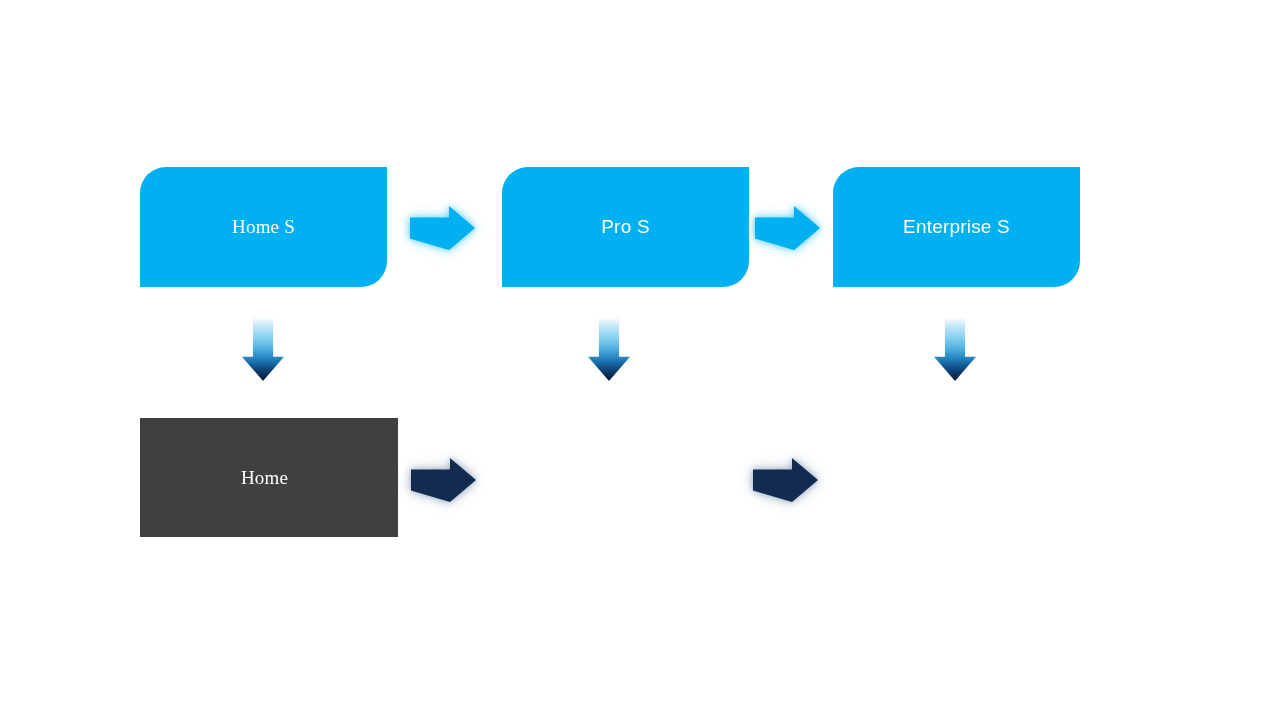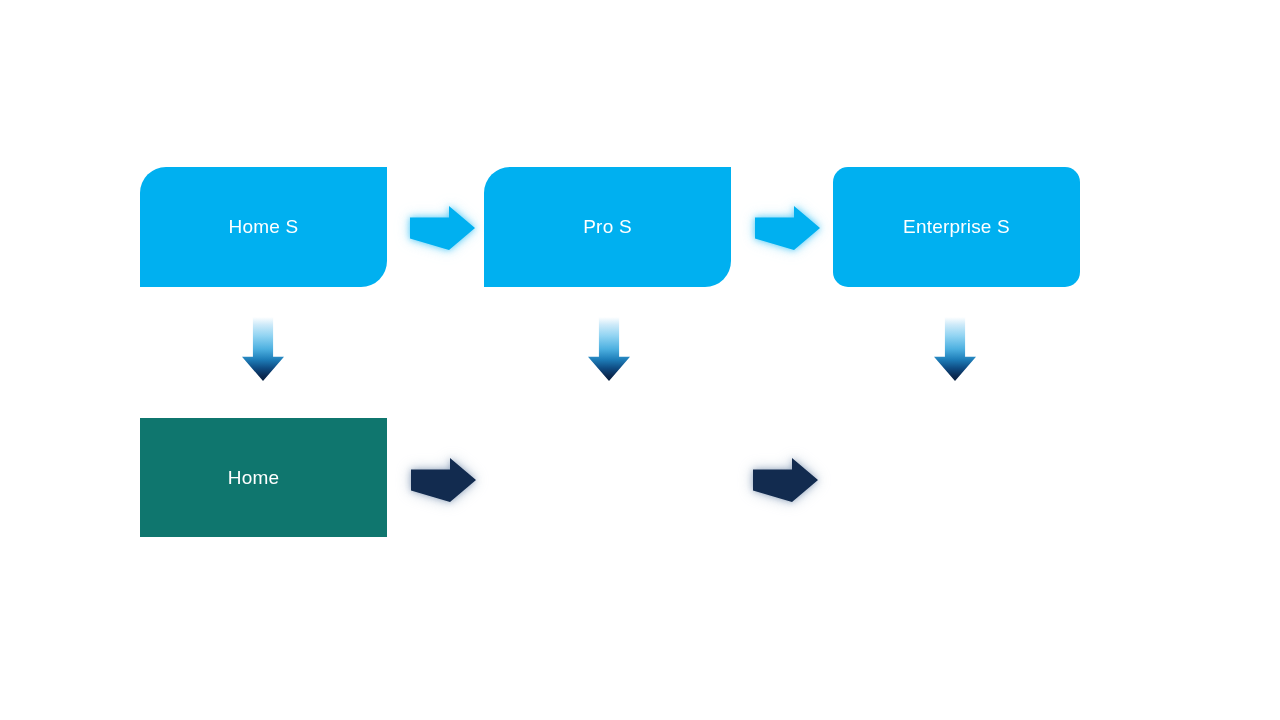--- a/index.html
+++ b/index.html
@@ -21,26 +21,27 @@
     font-size:19px;
     letter-spacing:0.2px;
   }
   .box-top{
     height:120px;top:167px;
     background:#00B0F0;
     border-radius:26px 0 26px 0;
   }
   .box-bottom{
     height:119px;top:418px;
-    background:#0f766e;
+    background:#404040;
+    padding-left:11px;
   }
   .box-bottom .box-label{padding-right:20px;}
-  .col1{left:140px;}
-  .col2{left:484px;text-align:center;}
-  .col3{left:833px;border-radius:15px;}
+  .col1{left:140px;font-family:Liberation Serif, serif;}
+  .col2{left:502px;text-align:center;}
+  .col3{left:833px;}
 
   
   .h-arrow{
     position:absolute;
     width:65px;height:44px;
     clip-path:polygon(0% 26%, 60% 26%, 60% 0%, 100% 50%, 60% 100%, 0% 74%);
   }
   .h-arrow.top{
     top:206px;
     background:#00B0F0;

